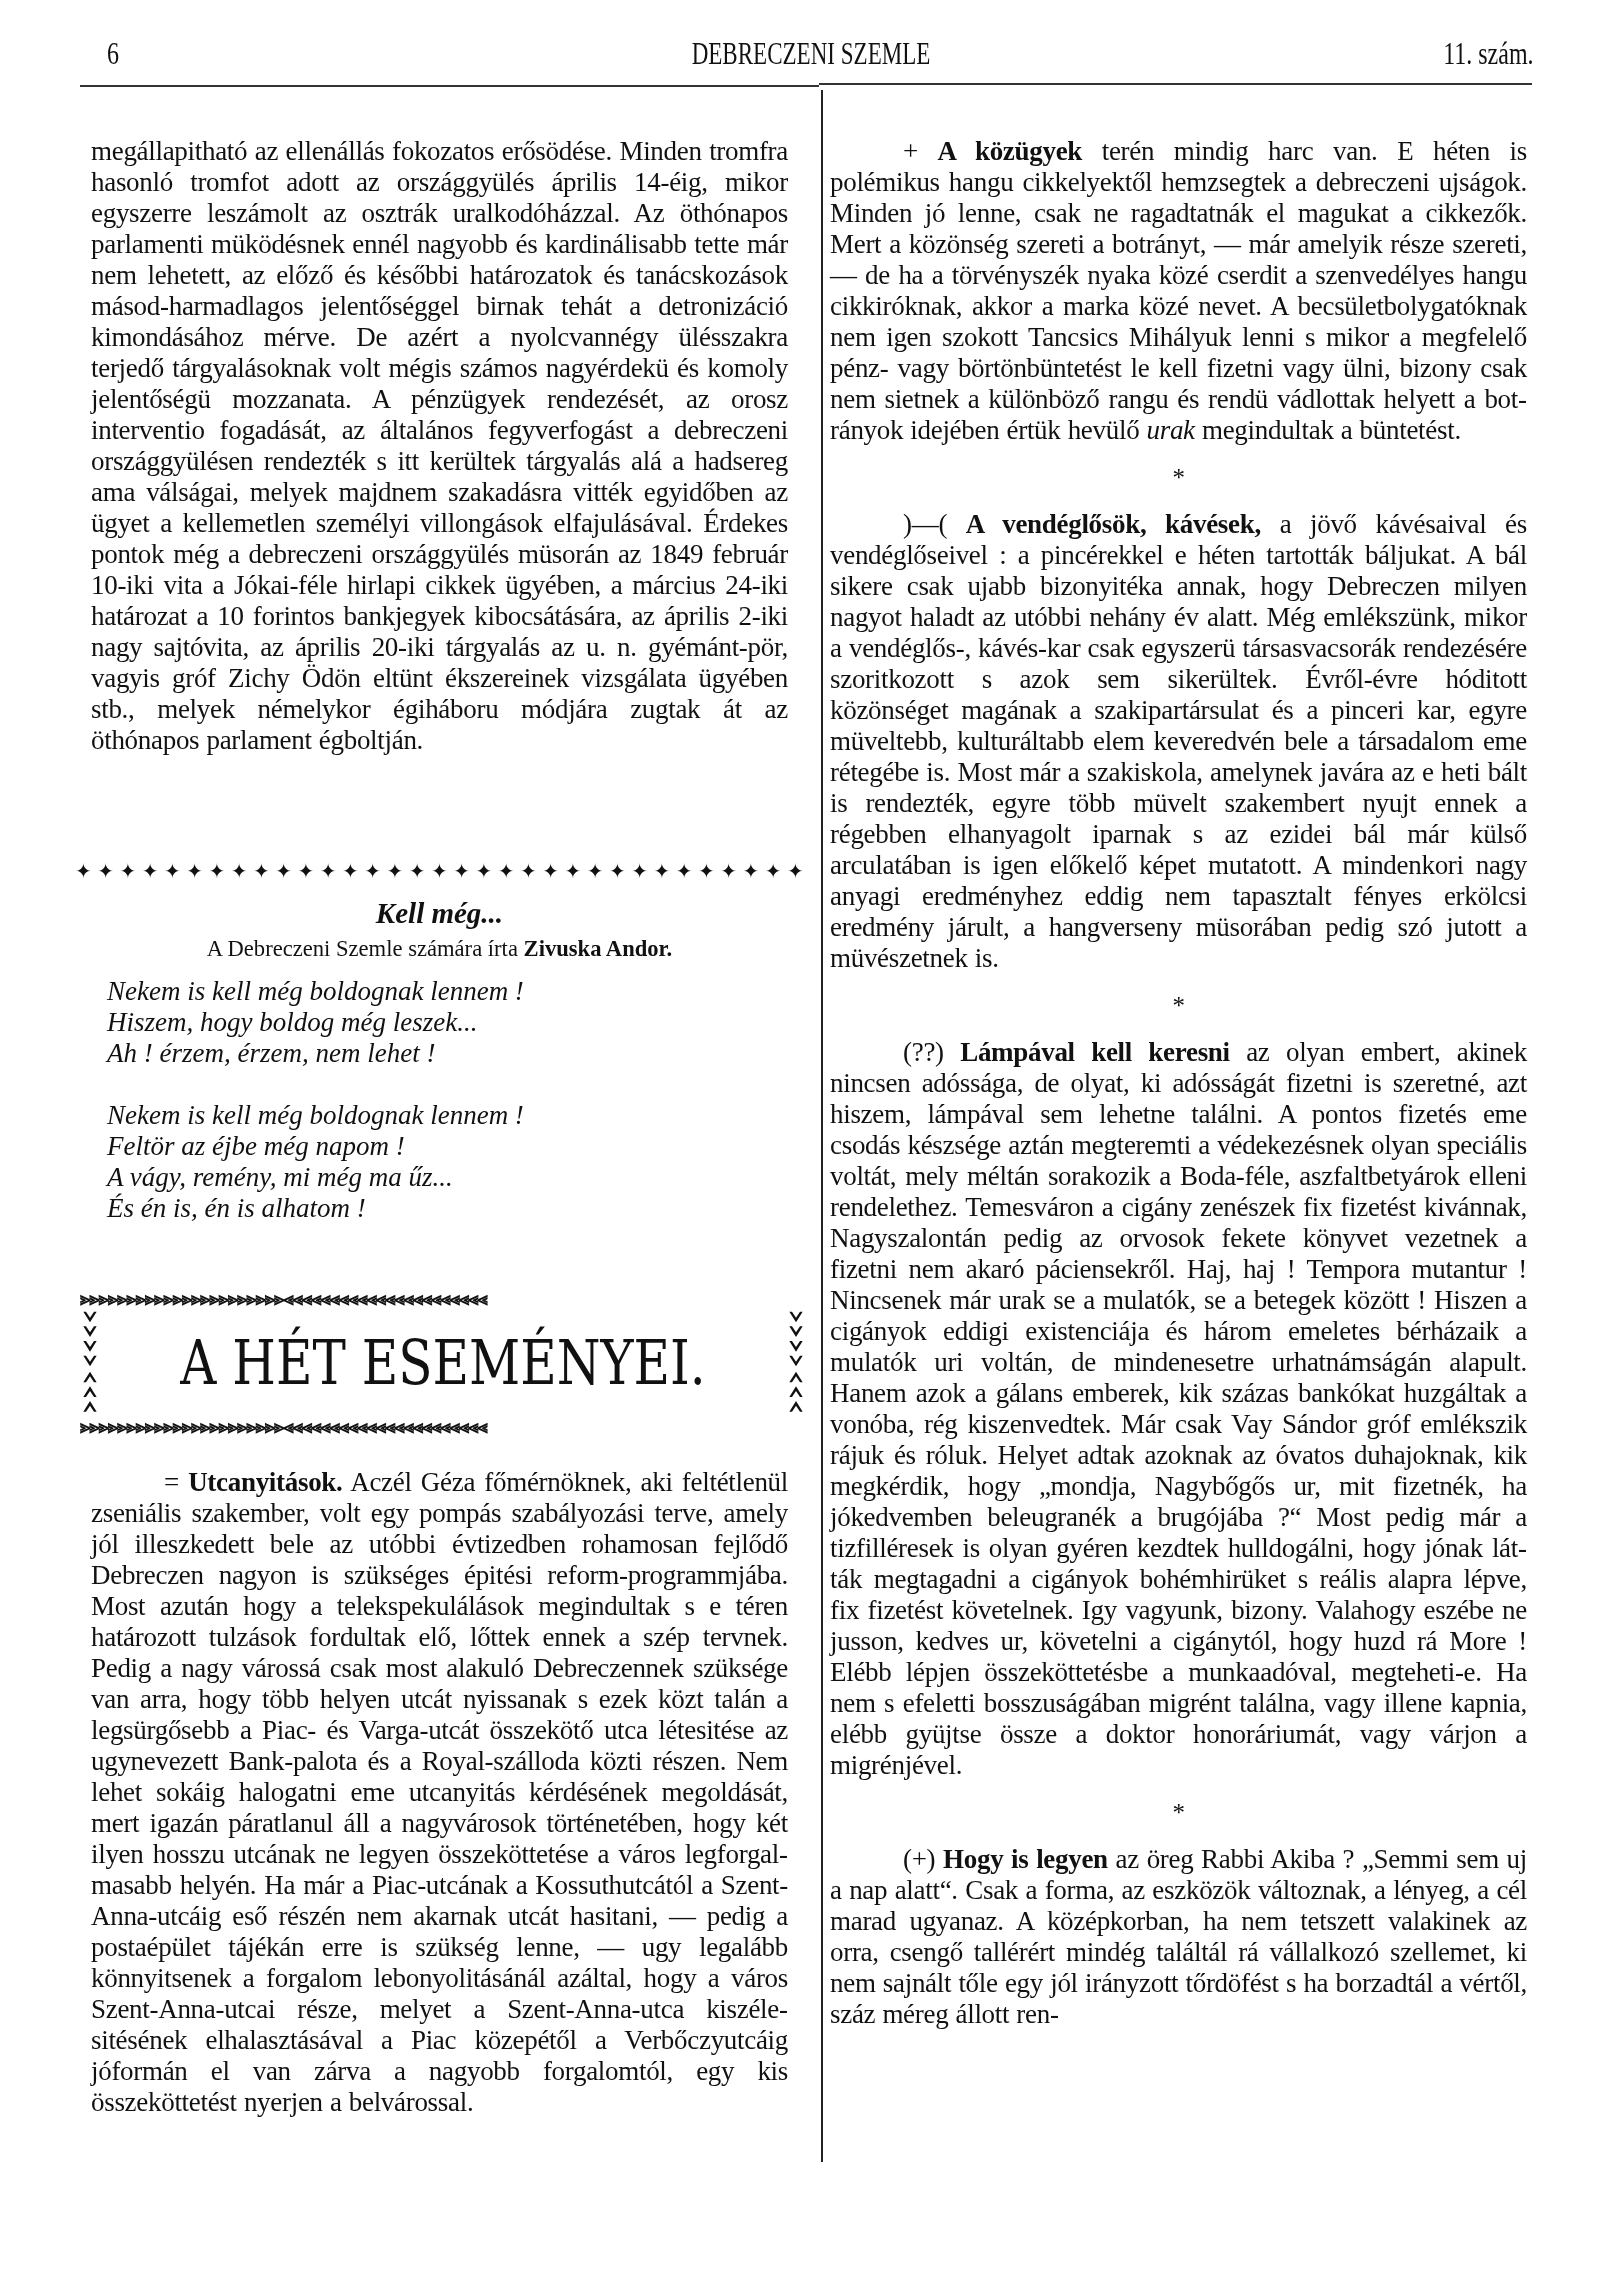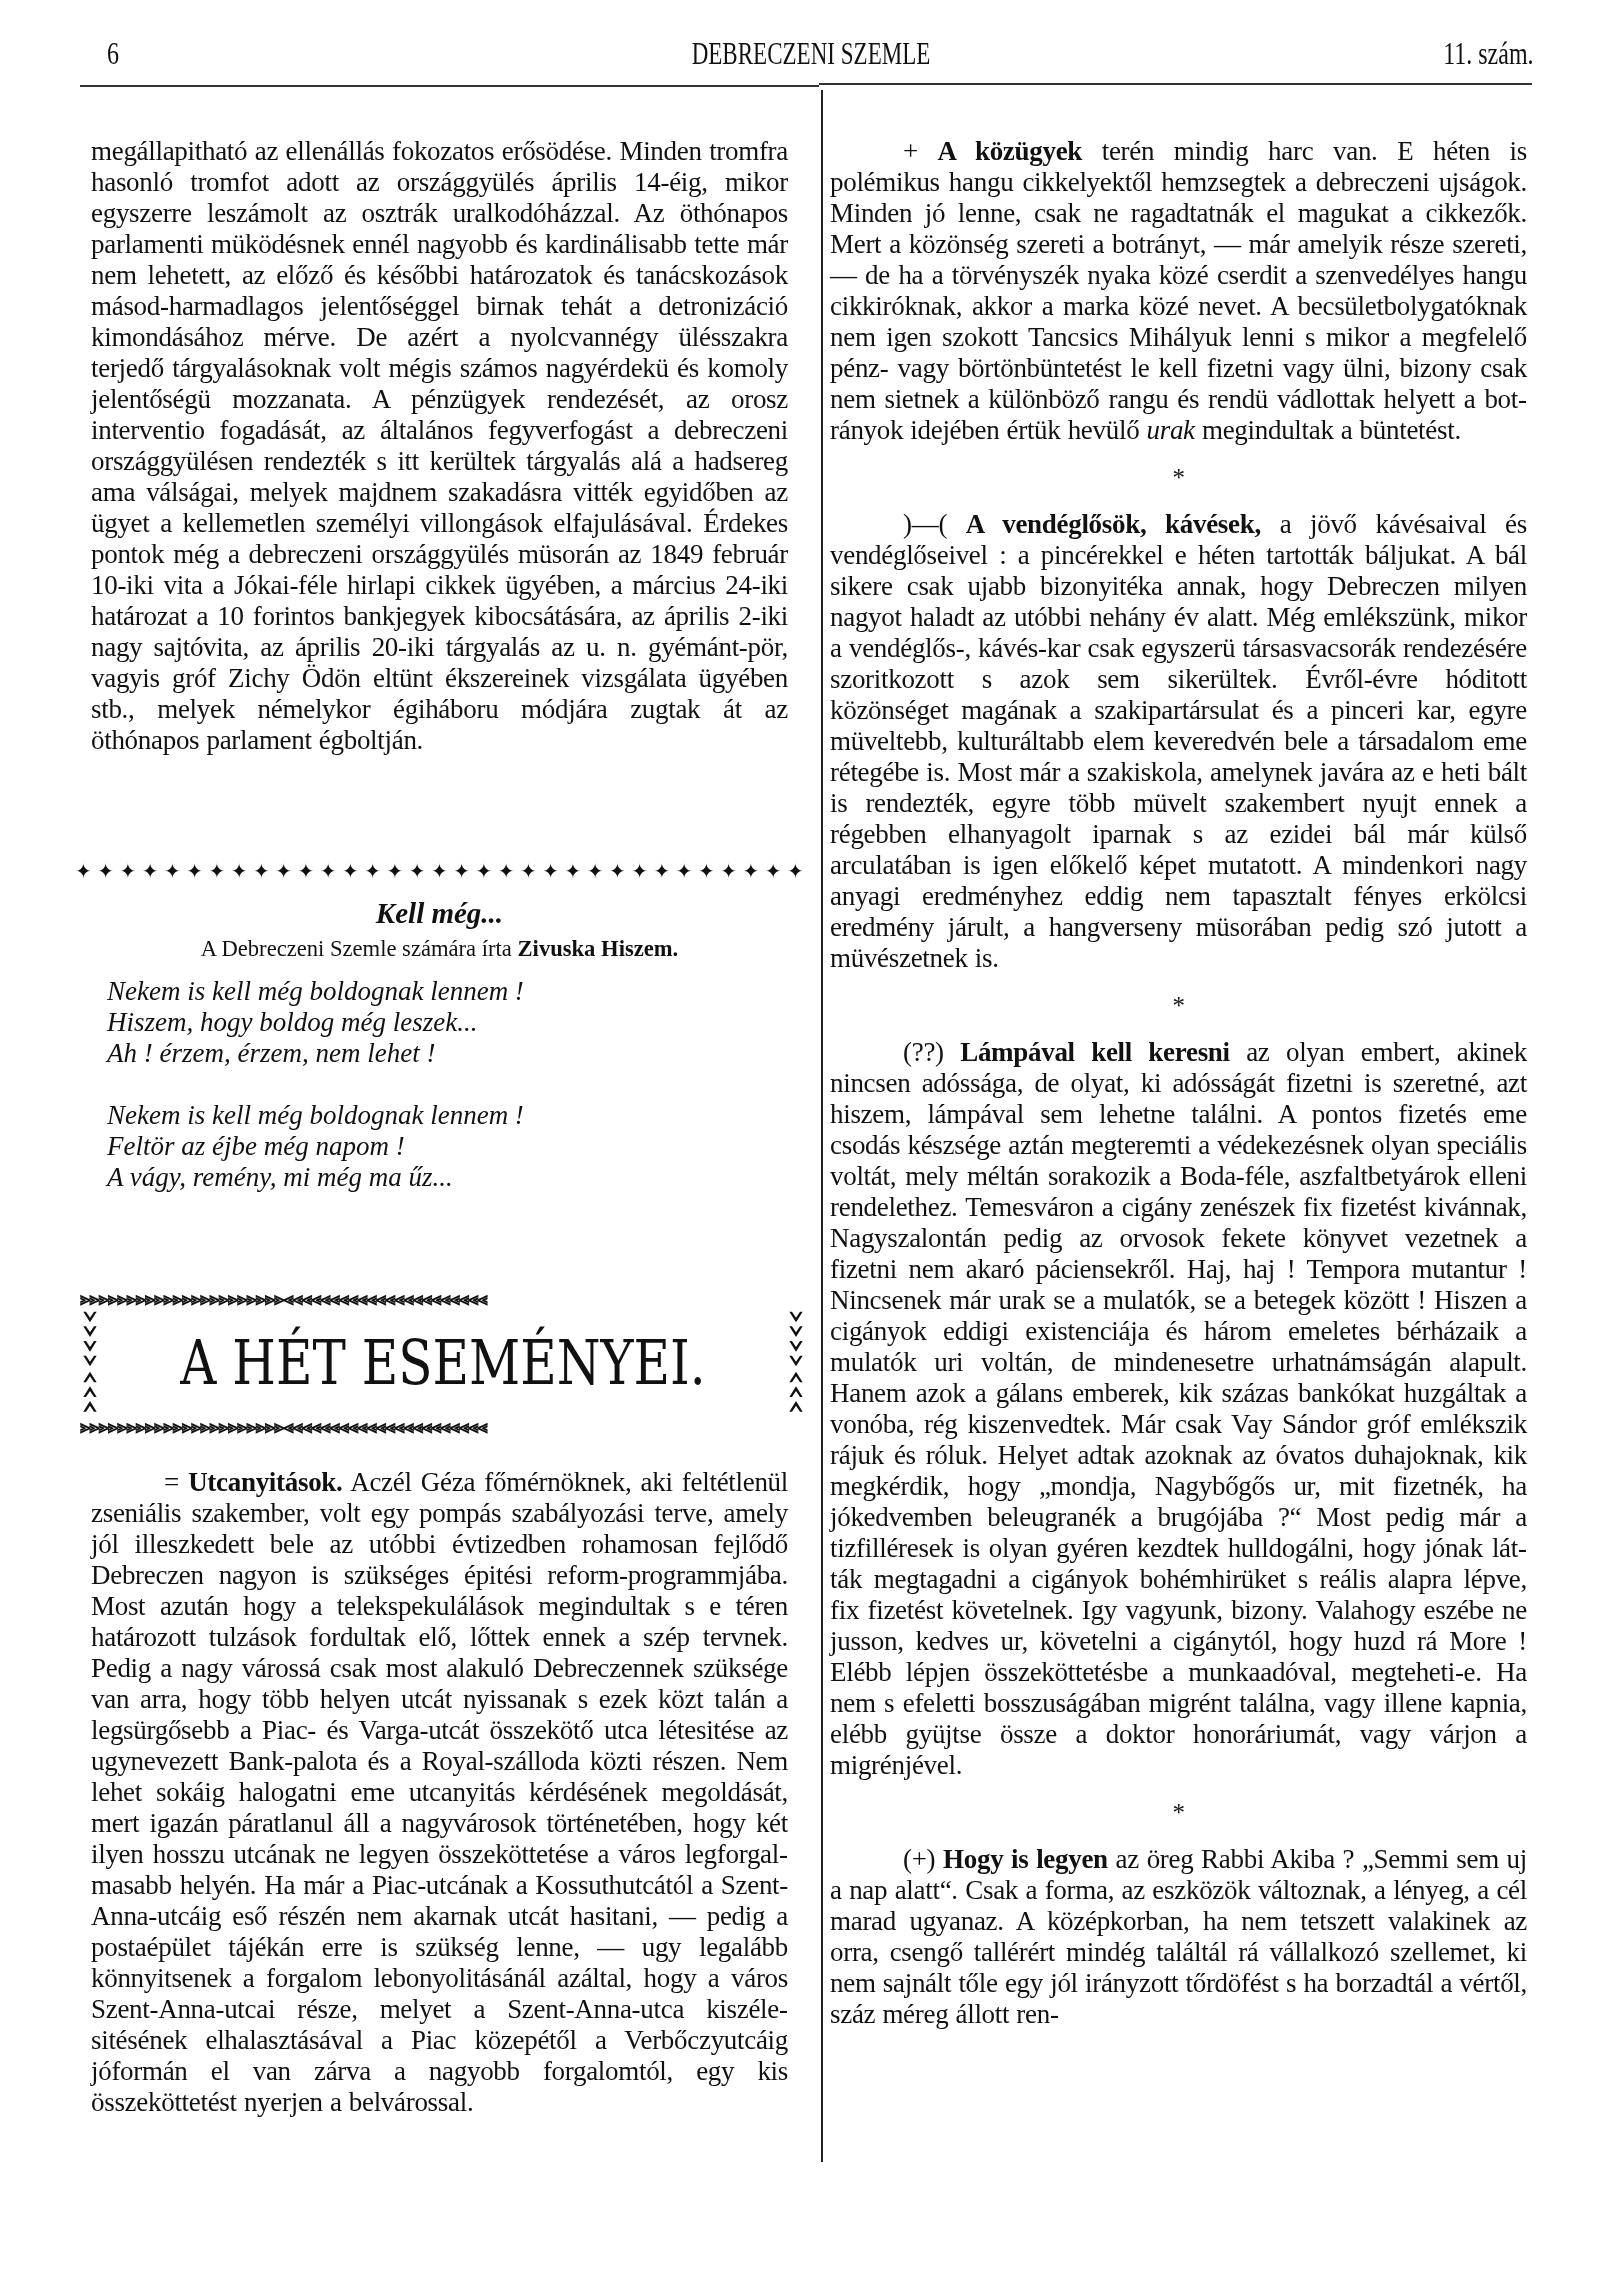--- a/index.html
+++ b/index.html
@@ -86,32 +86,33 @@
       <span>✦</span>
       <span>✦</span>
       <span>✦</span>
       <span>✦</span>
       <span>✦</span>
     </div>
 
   <div class="poem-title">Kell még...</div>
   <div class="poem-byline">
     <span>A Debreczeni Szemle számára írta</span>
-    <span class="b">Zivuska Hiszem.</span>
+    <span class="b">Zivuska Andor.</span>
   </div>
   <div class="poem">
     <div class="stanza">
       <div>Nekem is kell még boldognak lennem !</div>
       <div>Hiszem, hogy boldog még leszek...</div>
       <div>Ah ! érzem, érzem, nem lehet !</div>
     </div>
     <div class="stanza">
       <div>Nekem is kell még boldognak lennem !</div>
       <div>Feltör az éjbe még napom !</div>
       <div>A vágy, remény, mi még ma űz...</div>
+      <div>És én is, én is alhatom !</div>
     </div>
   </div>
 
   <div class="banner">
     <div class="border-top">⪢⪢⪢⪢⪢⪢⪢⪢⪢⪢⪢⪢⪢⪢⪢⪢⪢⪢⪢⪢⪢⪢⪡⪡⪡⪡⪡⪡⪡⪡⪡⪡⪡⪡⪡⪡⪡⪡⪡⪡⪡⪡⪡⪡</div>
     <div class="border-left">
       <svg width="20" height="108" viewBox="0 0 30 162">
         <g fill="#111">
           <path d="M5 4 L15 20 L25 4 L21 4 L15 13 L9 4 Z"></path>
           <path d="M5 26 L15 42 L25 26 L21 26 L15 35 L9 26 Z"></path>

